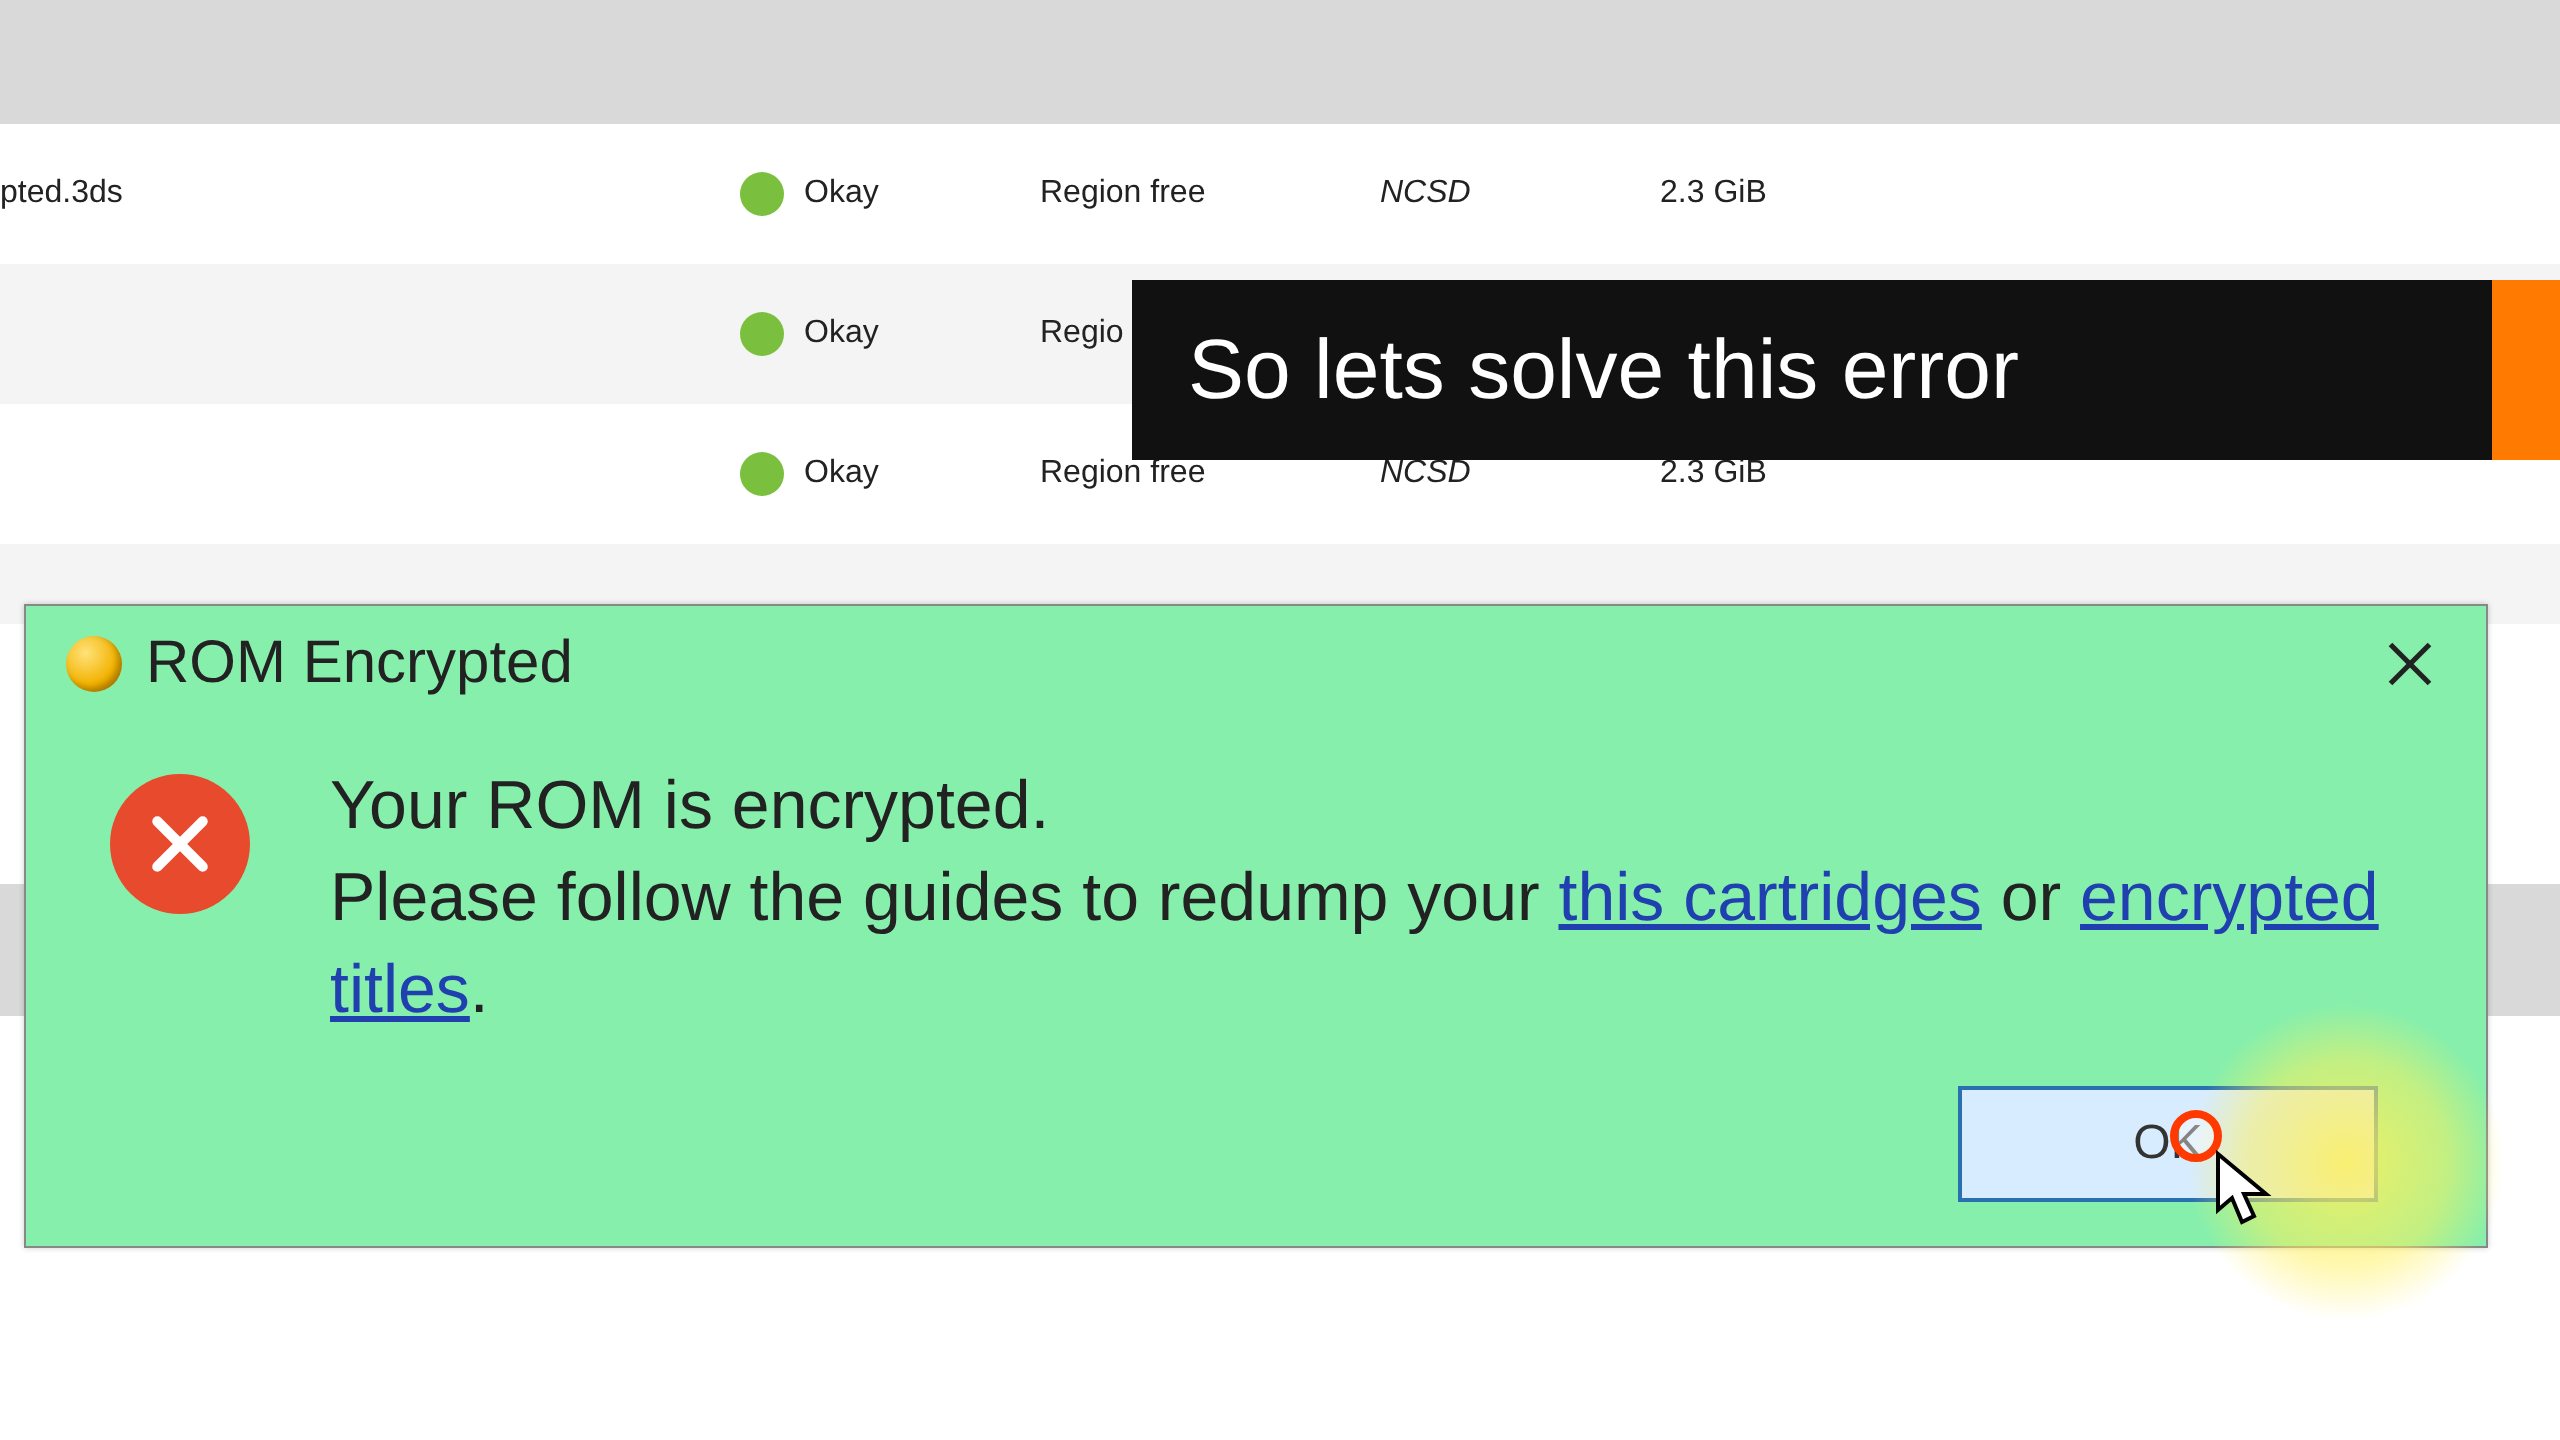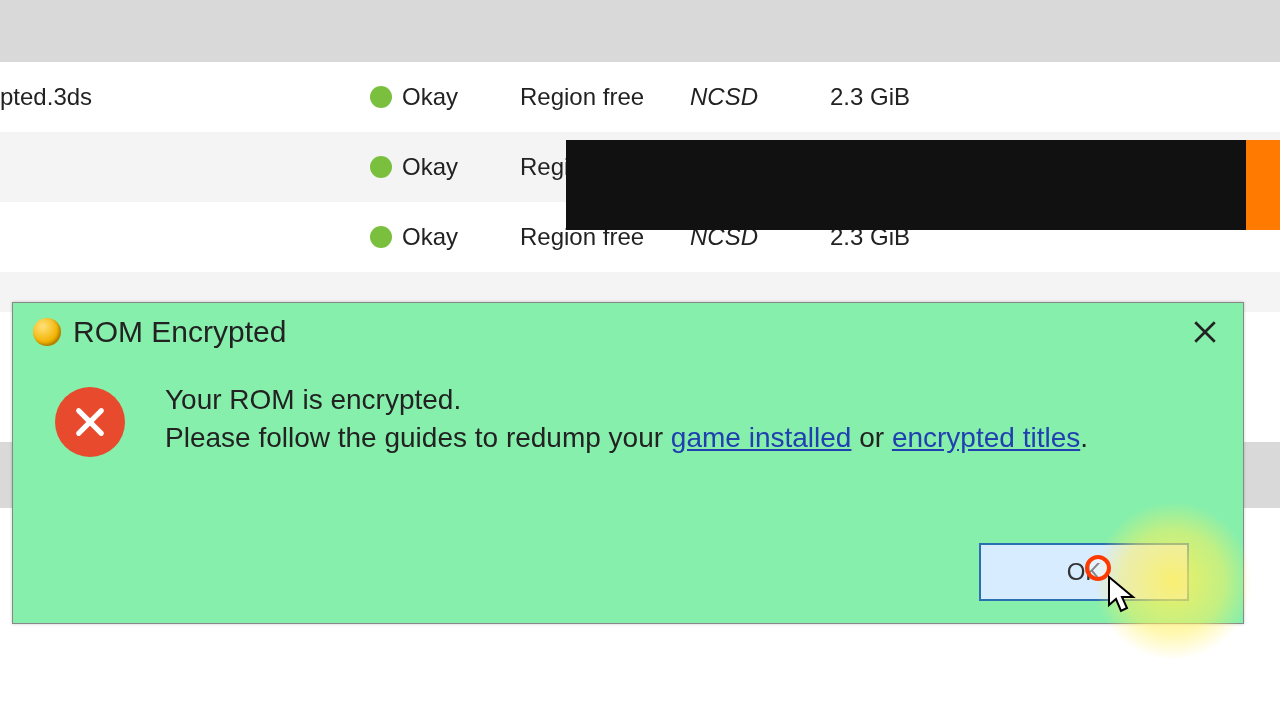--- a/index.html
+++ b/index.html
@@ -10,21 +10,21 @@
     background: #ffffff;
     overflow: hidden;
     position: relative;
   }
   .content { position: relative; width: 100%; height: 100%; }
 
   
   .row {
     position: absolute; left: 0; width: 100%; height: 70px;
     display: flex; align-items: center;
-    font-size: 24px; color: #222;
+    font-size: 16px; color: #222;
   }
   .row-alt { background: #f4f4f4; }
   .row-plain { background: #ffffff; }
   .row .fname { position: absolute; left: 0; padding-left: 0; width: 350px; overflow: hidden; white-space: nowrap; }
   .row .status-dot {
     position: absolute; left: 370px; width: 22px; height: 22px; border-radius: 50%;
     background: #7bbf3e;
   }
   .row .status-text { position: absolute; left: 402px; }
   .row .region { position: absolute; left: 520px; }
@@ -83,21 +83,21 @@
   }
   .dialog .err-icon {
     flex: 0 0 auto; width: 70px; height: 70px;
     border-radius: 50%; background: #e74a2c;
     display: flex; align-items: center; justify-content: center;
     margin-top: 6px;
   }
   .dialog .err-icon svg { width: 34px; height: 34px; }
   .dialog .msg {
     margin-left: 40px;
-    font-size: 28px; line-height: 1.35; color: #222;
+    font-size: 34px; line-height: 1.35; color: #222;
   }
   .dialog .msg a {
     color: #2040b0; text-decoration: underline;
   }
   .dialog .ok-area {
     position: absolute; right: 54px; bottom: 22px;
     width: 210px; height: 58px;
   }
   .dialog .ok-button {
     position: absolute; inset: 0;
@@ -151,20 +151,21 @@
     <span class="region">Region free</span>
     <span class="fmt">NCSD</span>
     <span class="size">2.3 GiB</span>
   </div>
 
   <div class="row row-alt" style="top:272px; height:40px;"></div>
 
   <div class="gray-band" style="top:442px; height:66px;"></div>
 
   <div class="caption">
+    <span>So lets solve this error</span>
     <div class="orange-tab"></div>
   </div>
 
   <div class="dialog">
     <div class="titlebar">
       <div class="coin"></div>
       <div class="title">ROM Encrypted</div>
       <div class="close">
         <svg viewBox="0 0 24 24">
           <line x1="3" y1="3" x2="21" y2="21" stroke="#222" stroke-width="2.4"></line>
@@ -175,21 +176,21 @@
     <div class="body">
       <div class="err-icon">
         <svg viewBox="0 0 24 24">
           <line x1="4" y1="4" x2="20" y2="20" stroke="#fff" stroke-width="3.6" stroke-linecap="round"></line>
           <line x1="20" y1="4" x2="4" y2="20" stroke="#fff" stroke-width="3.6" stroke-linecap="round"></line>
         </svg>
       </div>
       <div class="msg">
         <div>Your ROM is encrypted.</div>
         <div>
-          <span>Please follow the guides to redump your </span><a href="#">game installed</a><span> or </span><a href="#">encrypted titles</a><span>.</span>
+          <span>Please follow the guides to redump your </span><a href="#">this cartridges</a><span> or </span><a href="#">encrypted titles</a><span>.</span>
         </div>
       </div>
     </div>
 
     <div class="ok-area">
       <div class="ok-button">
         <span>OK</span>
       </div>
     </div>
 

